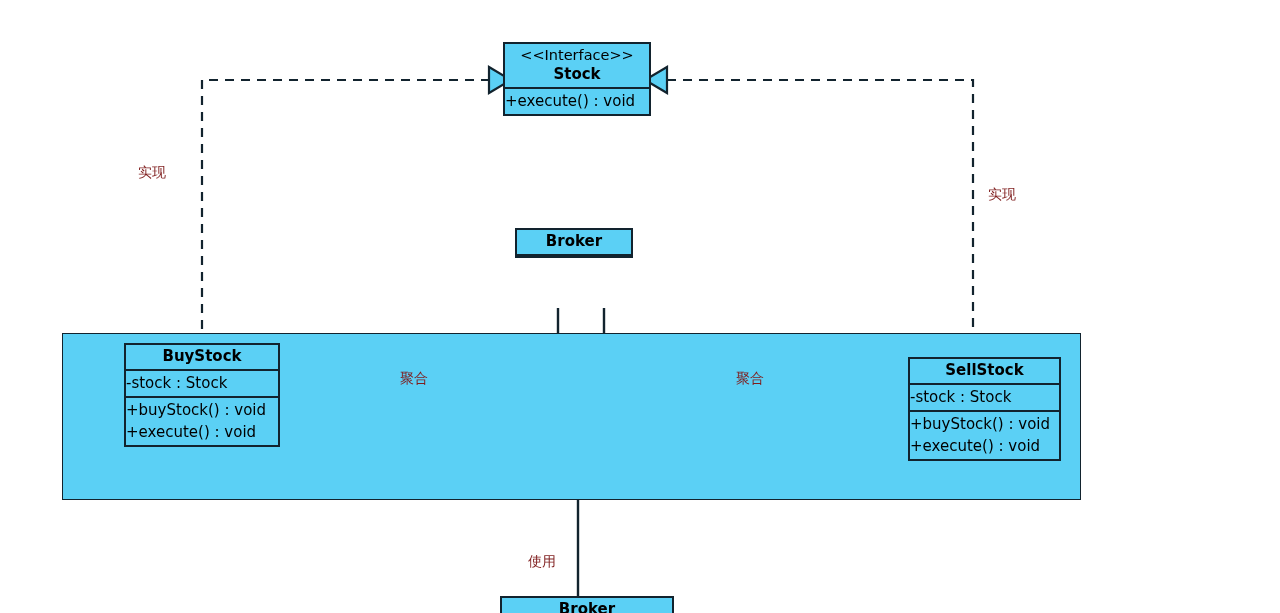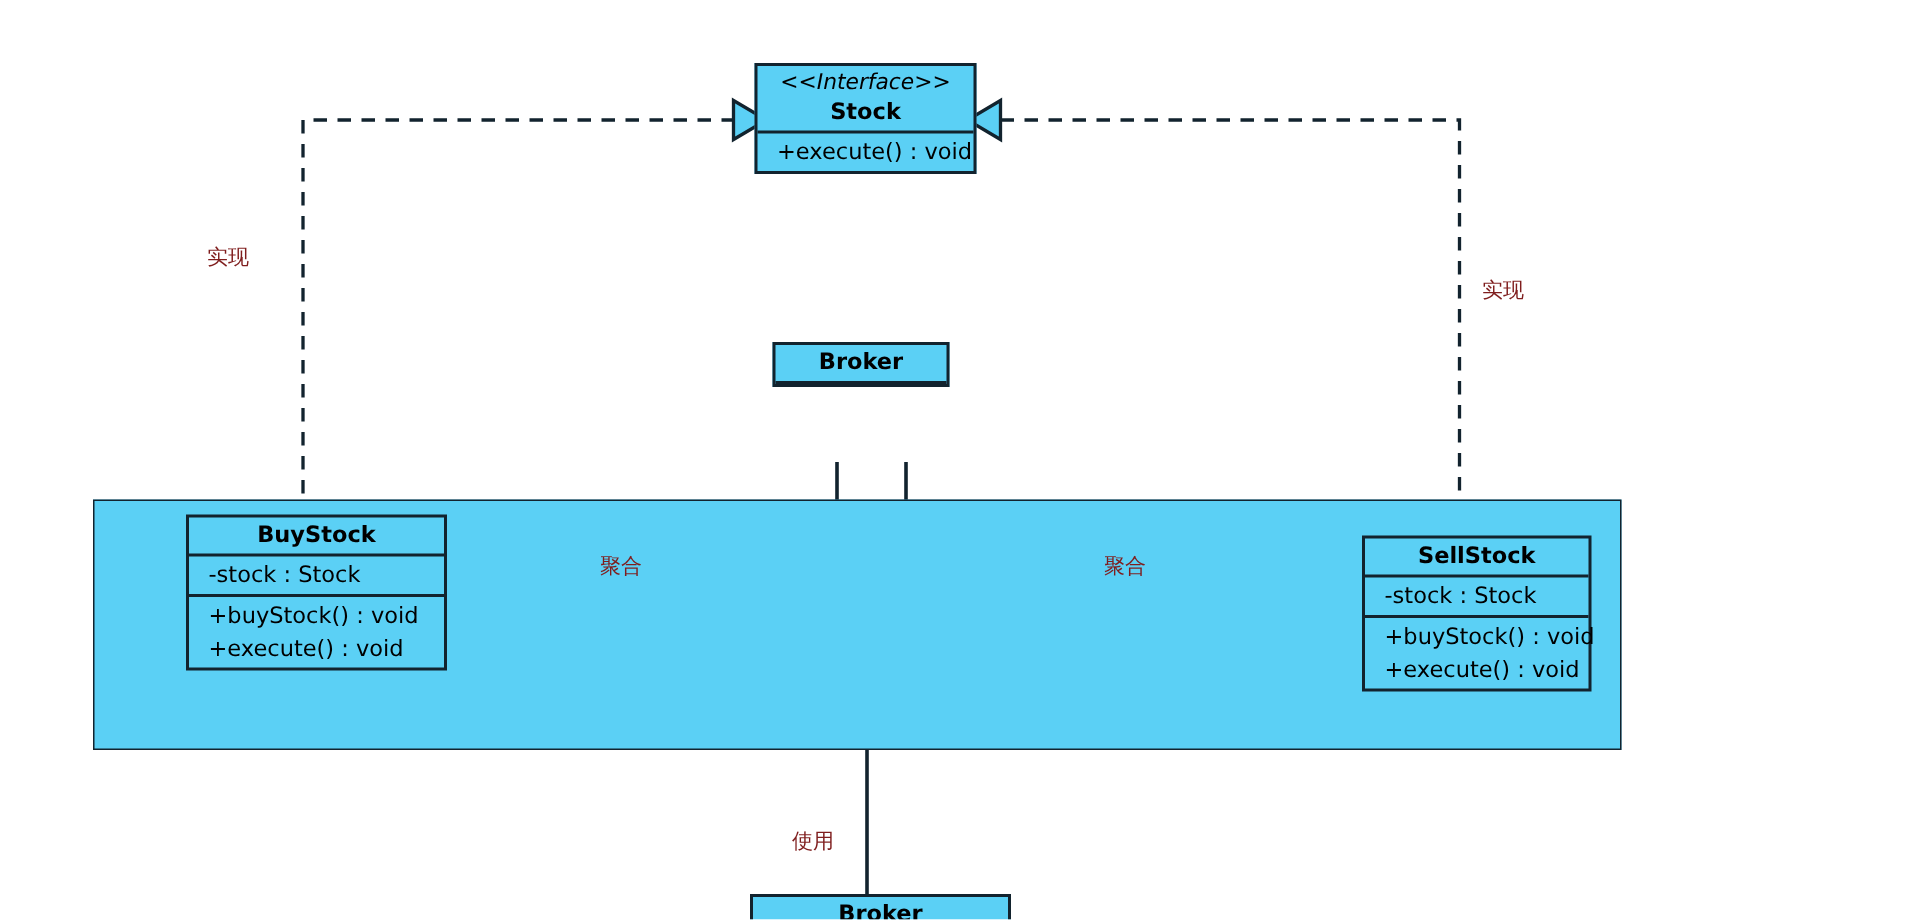--- a/index.html
+++ b/index.html
@@ -48,28 +48,27 @@
     color: #000000;
     line-height: 19px;
     padding: 2px 6px 3px 6px;
     white-space: nowrap;
   }
   .uml-head .stereo {
     display: block;
     font-weight: normal;
     font-size: 14.5px;
     line-height: 19px;
-    font-style: italic;
   }
   .uml-sep {
     height: 0;
     border-top: 2px solid #12232e;
   }
   .uml-compart {
-    padding: 1px 5px 2px 13px;
+    padding: 1px 5px 2px 0;
   }
   .uml-compart .row {
     font-size: 15px;
     color: #000000;
     line-height: 22px;
     white-space: nowrap;
     text-align: left;
   }
   .edge-label {
     position: absolute;
@@ -125,21 +124,21 @@
     </div>
   </div>
 
   <div class="uml-box" id="box-stock" style="left: 515px; top: 228px; width: 118px; --fill: #5BD0F5;">
     <div class="uml-head">
       <span>Broker</span>
     </div>
     <div class="uml-sep"></div>
   </div>
 
-  <div class="uml-box" id="box-buystock" style="left: 124px; top: 343px; width: 174px; --fill: #5BD0F5;">
+  <div class="uml-box" id="box-buystock" style="left: 124px; top: 343px; width: 156px; --fill: #5BD0F5;">
     <div class="uml-head">
       <span>BuyStock</span>
     </div>
     <div class="uml-sep"></div>
     <div class="uml-compart">
       <div class="row">-stock : Stock</div>
     </div>
     <div class="uml-sep"></div>
     <div class="uml-compart">
       <div class="row">+buyStock() : void</div>

